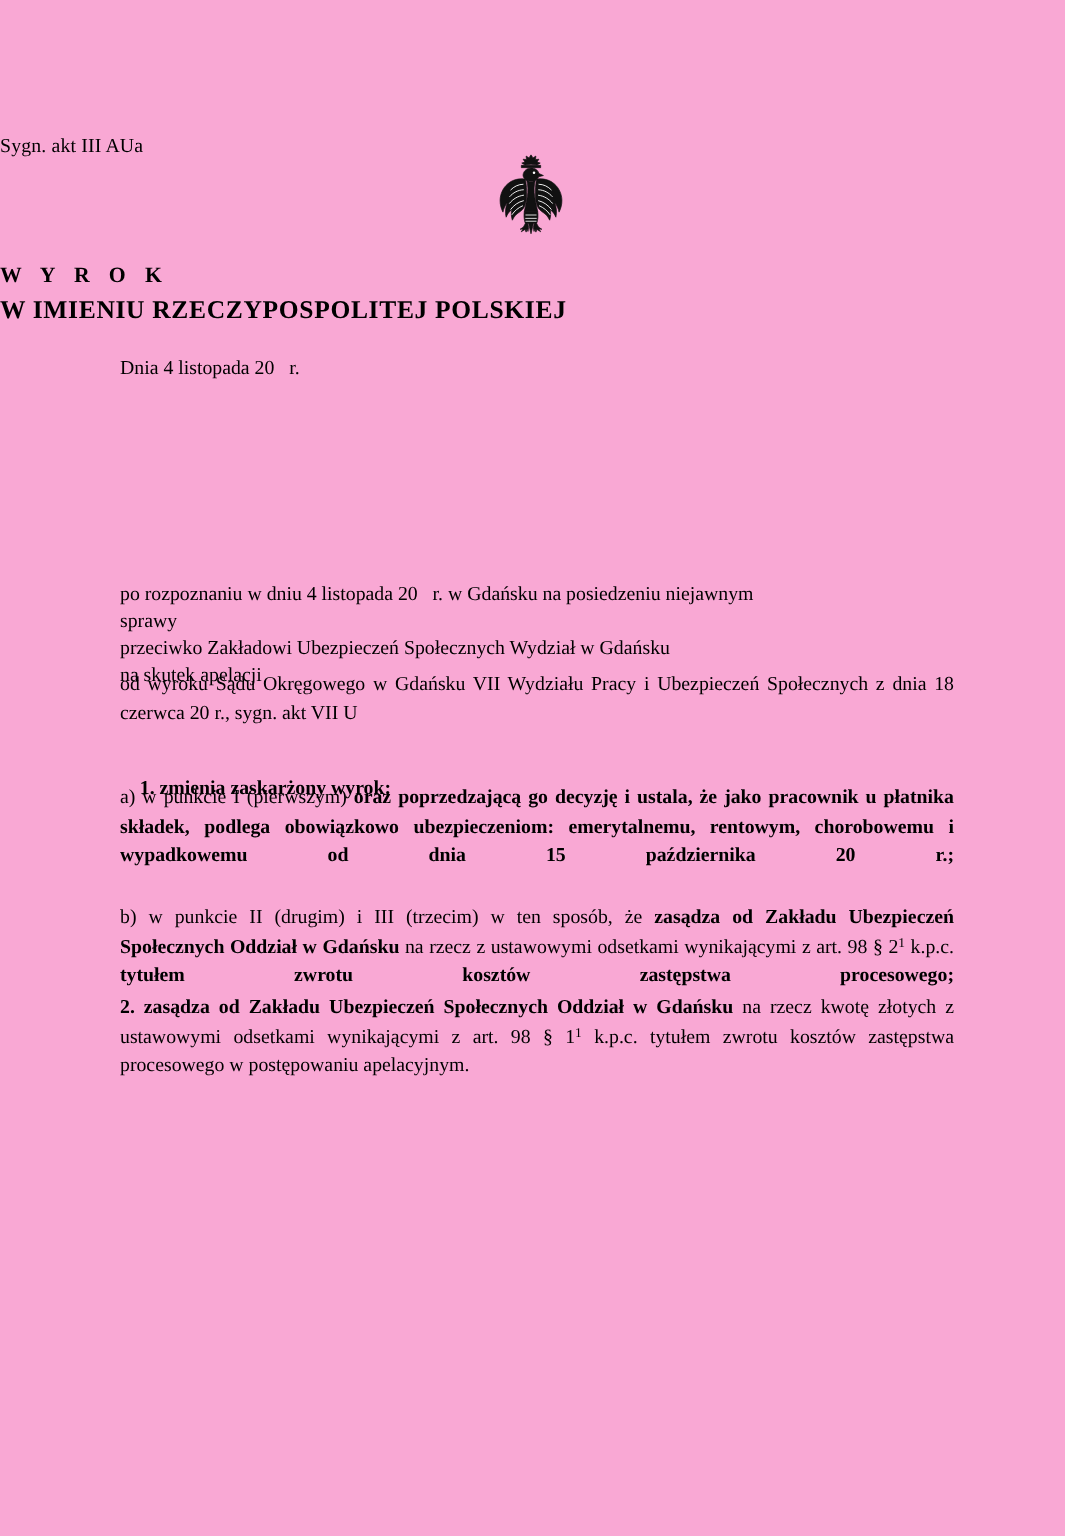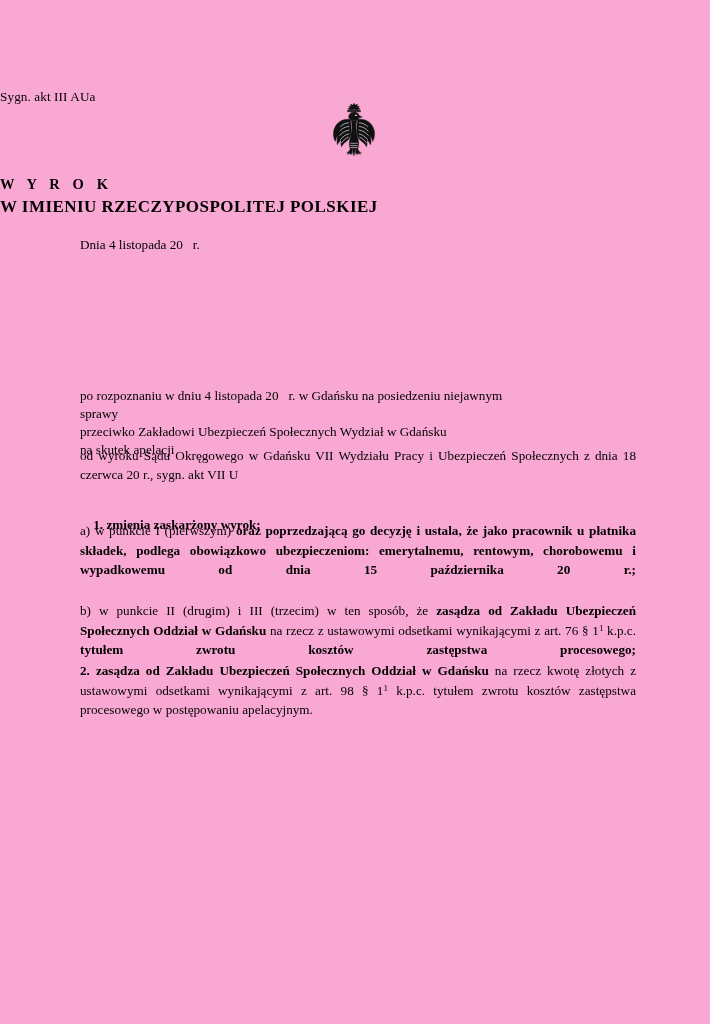--- a/index.html
+++ b/index.html
@@ -268,20 +268,20 @@
 
   <div class="ruling-head">
     <b>1. </b><b>zmienia zaskarżony wyrok:</b>
   </div>
 
   <div class="ruling-a justify-all">
     <span>a) w punkcie I (pierwszym) </span><b>oraz poprzedzającą go decyzję i ustala, że jako pracownik u płatnika składek, podlega obowiązkowo ubezpieczeniom: emerytalnemu, rentowym, chorobowemu i wypadkowemu od dnia 15 października 20 r.;</b>
   </div>
 
   <div class="ruling-b justify-all">
-    <span>b) w punkcie II (drugim) i III (trzecim) w ten sposób, że </span><b>zasądza od Zakładu Ubezpieczeń Społecznych Oddział w Gdańsku</b><span> na rzecz z ustawowymi odsetkami wynikającymi z art. 76 § 1</span><sup>1</sup><span> k.p.c. </span><b>tytułem zwrotu kosztów zastępstwa procesowego;</b>
+    <span>b) w punkcie II (drugim) i III (trzecim) w ten sposób, że </span><b>zasądza od Zakładu Ubezpieczeń Społecznych Oddział w Gdańsku</b><span> na rzecz z ustawowymi odsetkami wynikającymi z art. 98 § 2</span><sup>1</sup><span> k.p.c. </span><b>tytułem zwrotu kosztów zastępstwa procesowego;</b>
   </div>
 
   <div class="ruling-2">
     <b>2. </b><b>zasądza od Zakładu Ubezpieczeń Społecznych Oddział w Gdańsku</b><span> na rzecz kwotę złotych z ustawowymi odsetkami wynikającymi z art. 98 § 1</span><sup>1</sup><span> k.p.c. tytułem zwrotu kosztów zastępstwa procesowego w postępowaniu apelacyjnym.</span>
   </div>
 
 </div>
 
 </body></html>

